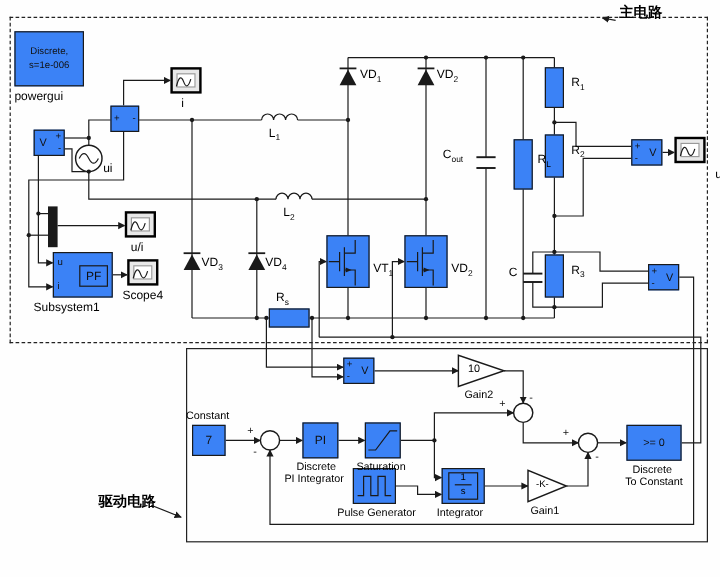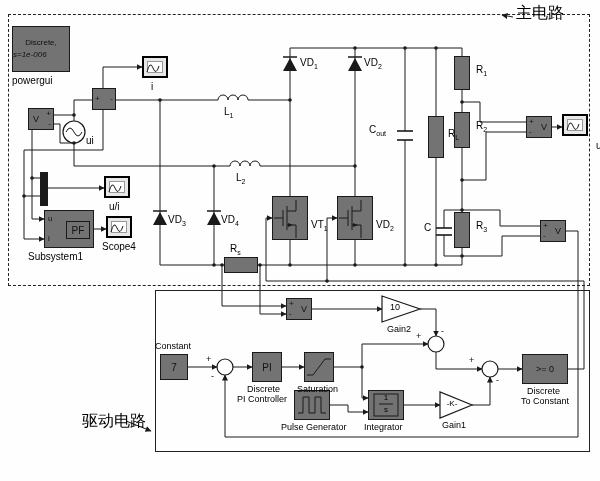--- a/index.html
+++ b/index.html
@@ -3,27 +3,27 @@
 <meta charset="utf-8">
 <style>
   html,body{margin:0;padding:0;background:#fff;}
   #screen{position:relative;width:600px;height:481px;background:#fefefe;overflow:hidden;
           font-family:"Liberation Sans",sans-serif;color:#111;}
   svg.layer{position:absolute;left:0;top:0;z-index:1;}
   svg.overlay{position:absolute;left:0;top:0;z-index:4;pointer-events:none;}
   .frame{position:absolute;box-sizing:border-box;background:transparent;z-index:2;}
   .dashed{border:1px dashed #222;}
   .solid{border:1px solid #222;}
-  .blk{position:absolute;box-sizing:border-box;border:1px solid #1a1a1a;background:#737373;z-index:3;}
+  .blk{position:absolute;box-sizing:border-box;border:1px solid #1a1a1a;background:#3b82f6;z-index:3;}
   .scope{border:2px solid #000;background:#e8e8e8;}
   .scr{position:absolute;left:3px;top:3px;right:3px;bottom:3px;background:#fff;border:1px solid #999;}
   .mux{background:#1a1a1a;border:none;}
   .lbl{position:absolute;font-size:10px;line-height:1.1;white-space:nowrap;z-index:5;color:#000;}
   .lbl sub{font-size:7px;}
-  .s9{font-size:9px;} .s8{font-size:8px;} .s12{font-size:16px;}
+  .s9{font-size:9px;} .s8{font-size:8px;} .s12{font-size:12px;font-weight:bold;}
   .ctr{display:flex;align-items:center;justify-content:center;}
   .inner{position:absolute;font-size:8px;line-height:1;z-index:4;}
   .sign{position:absolute;font-size:9px;z-index:5;}
   .caption{position:absolute;left:140px;top:456px;width:320px;text-align:center;
            font-family:"Liberation Serif",serif;font-size:13px;z-index:5;}
   .watermark{position:absolute;left:410px;top:450px;font-size:16px;font-weight:bold;
              color:#54bfae;z-index:6;letter-spacing:.5px;}
 </style>
 </head>
 <body>
@@ -173,21 +173,21 @@
       <circle cx="362" cy="367" r="1.8"></circle>
         <circle cx="327" cy="281" r="1.8"></circle>
     </g>
   </svg>
 
   <div class="frame dashed" style="left:8px;top:14px;width:582px;height:272px;"></div>
   <div class="frame solid" style="left:155px;top:290px;width:435px;height:162px;"></div>
 
   <div class="blk" style="left:12px;top:26px;width:58px;height:46px;">
     <div class="inner" style="left:0;right:0;top:12px;text-align:center;">Discrete,</div>
-    <div class="inner" style="left:0;right:0;top:24px;text-align:left;font-style:italic;">s=1e-006</div>
+    <div class="inner" style="left:0;right:0;top:24px;text-align:center;">s=1e-006</div>
   </div>
 
   <div class="blk" style="left:92px;top:88px;width:24px;height:22px;">
     <div class="inner" style="left:2px;top:6px;">+</div>
     <div class="inner" style="right:2px;top:6px;">-</div>
   </div>
 
   <div class="blk" style="left:28px;top:108px;width:26px;height:22px;">
     <div class="inner" style="right:2px;top:1px;">+</div>
     <div class="inner" style="right:2px;bottom:1px;">-</div>
@@ -303,21 +303,21 @@
   <div class="lbl" style="left:369px;top:124px;"><span>C</span><sub>out</sub></div>
   <div class="lbl" style="left:448px;top:128px;"><span>R</span><sub>L</sub></div>
   <div class="lbl" style="left:476px;top:64px;"><span>R</span><sub>1</sub></div>
   <div class="lbl" style="left:476px;top:120px;"><span>R</span><sub>2</sub></div>
   <div class="lbl" style="left:476px;top:220px;"><span>R</span><sub>3</sub></div>
   <div class="lbl" style="left:424px;top:222px;"><span>C</span><sub></sub></div>
   <div class="lbl" style="left:230px;top:243px;"><span>R</span><sub>s</sub></div>
 
   <div class="lbl s9" style="left:155px;top:342px;">Constant</div>
   <div class="lbl s9" style="left:247px;top:385px;">Discrete</div>
-  <div class="lbl s9" style="left:237px;top:395px;">PI Controller</div>
+  <div class="lbl s9" style="left:237px;top:395px;">PI Integrator</div>
   <div class="lbl s9" style="left:297px;top:385px;">Saturation</div>
   <div class="lbl s9" style="left:281px;top:423px;">Pulse Generator</div>
   <div class="lbl s9" style="left:364px;top:423px;">Integrator</div>
   <div class="lbl s9" style="left:442px;top:421px;">Gain1</div>
   <div class="lbl s9" style="left:387px;top:325px;">Gain2</div>
   <div class="lbl s9" style="left:527px;top:387px;">Discrete</div>
   <div class="lbl s9" style="left:521px;top:397px;">To Constant</div>
 
   <div class="lbl s12" style="left:516px;top:4px;">主电路</div>
   <div class="lbl s12" style="left:82px;top:412px;">驱动电路</div>

